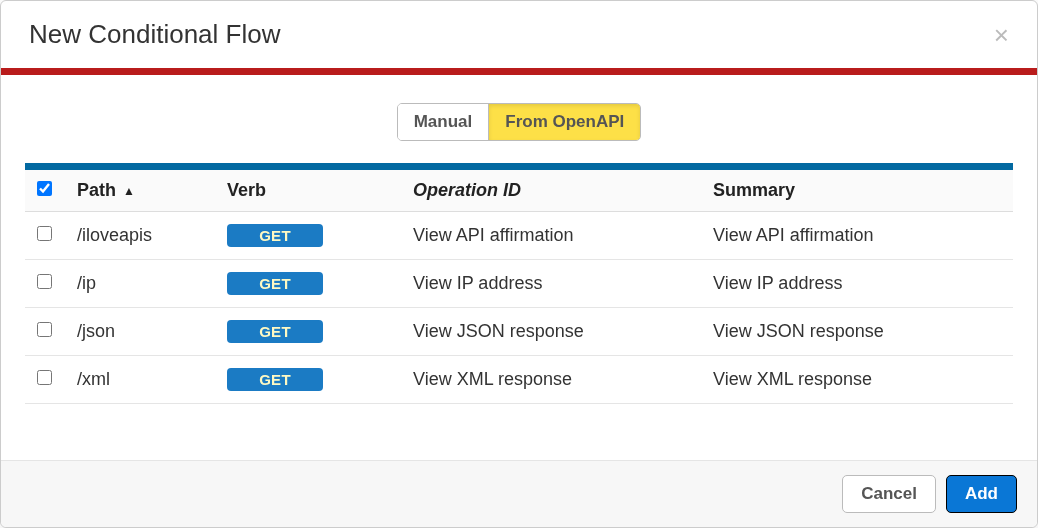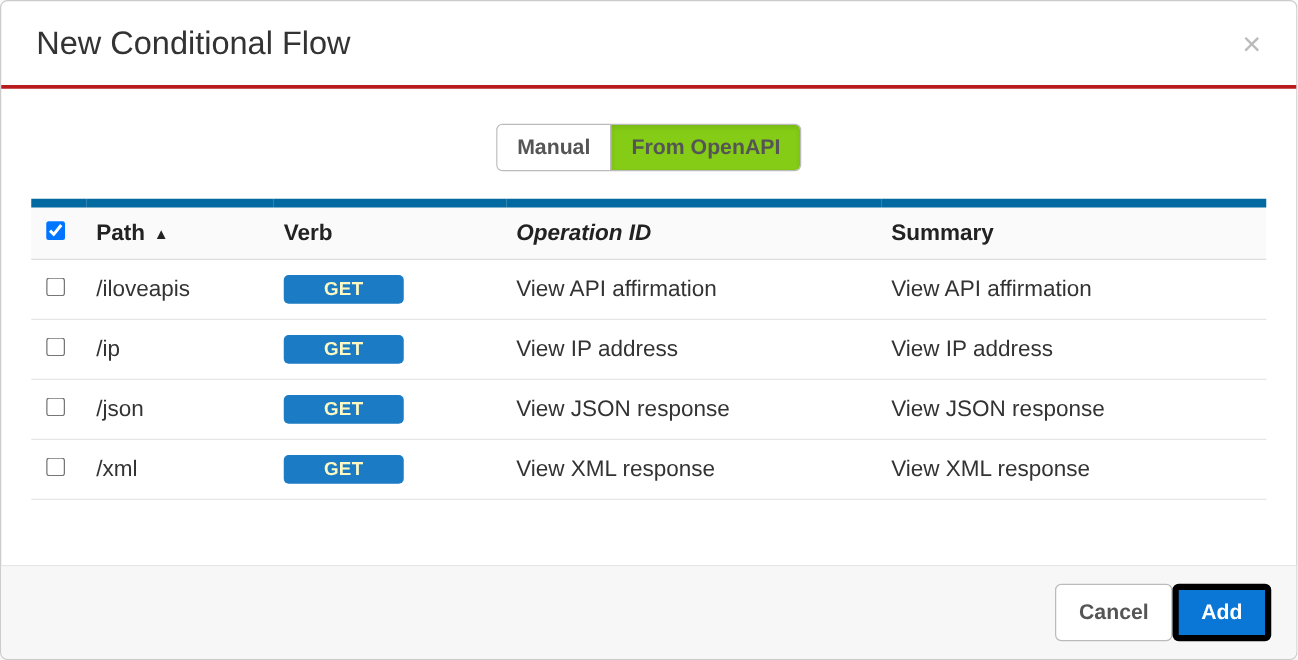--- a/index.html
+++ b/index.html
@@ -15,21 +15,21 @@
       height: 528px;
       border: 1px solid #ccc;
       border-radius: 6px;
       box-shadow: 0 4px 20px rgba(0,0,0,0.1);
       display: flex;
       flex-direction: column;
       background: #fff;
     }
     .modal-header {
       padding: 18px 28px 18px 28px;
-      border-bottom: 3px solid #b91c1c;
+      border-bottom: 7px solid #b91c1c;
       display: flex;
       justify-content: space-between;
       align-items: center;
     }
     .modal-title {
       font-size: 26px;
       font-weight: 400;
       color: #333;
     }
     .close-x {
@@ -62,21 +62,21 @@
       font-weight: 600;
       background: #fff;
       color: #555;
       border: none;
       cursor: pointer;
     }
     .toggle-btn:first-child {
       border-right: 1px solid #bbb;
     }
     .toggle-btn.active {
-      background: #84cc16;
+      background: #fde047;
       box-shadow: inset 0 2px 4px rgba(0,0,0,0.1);
     }
     table {
       width: 100%;
       border-collapse: collapse;
     }
     thead th {
       text-align: left;
       font-size: 18px;
       font-weight: 700;
@@ -123,38 +123,39 @@
       width: 15px;
       height: 15px;
       cursor: pointer;
     }
     .modal-footer {
       border-top: 1px solid #e5e5e5;
       background: #f7f7f7;
       padding: 14px 20px;
       display: flex;
       justify-content: flex-end;
+      gap: 10px;
       border-radius: 0 0 6px 6px;
     }
     .btn {
       padding: 8px 18px;
       font-size: 17px;
       font-weight: 600;
       border-radius: 5px;
       cursor: pointer;
     }
     .btn-cancel {
       background: #fff;
       color: #555;
       border: 1px solid #bbb;
     }
     .btn-add {
       background: #0a77d6;
       color: #fff;
-      border: 5px solid #000000;
+      border: 1px solid #000000;
     }
   </style>
 </head>
 <body>
 
 <div class="modal">
 
   <div class="modal-header">
     <h1 class="modal-title">New Conditional Flow</h1>
     <span class="close-x">×</span>

